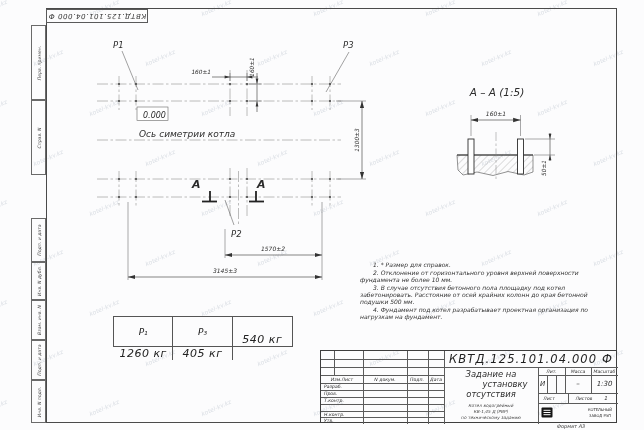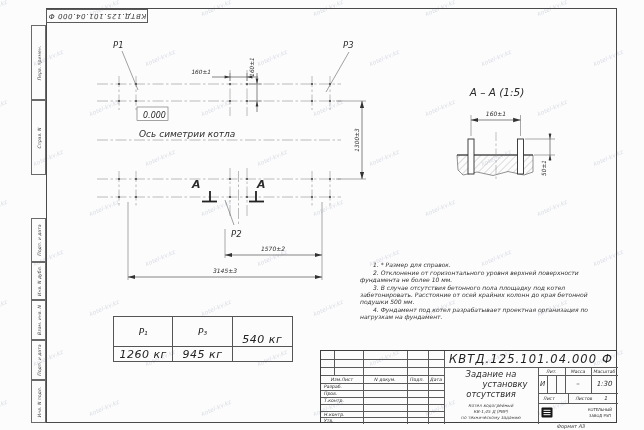--- a/index.html
+++ b/index.html
@@ -12,21 +12,21 @@
   .strip{position:absolute;width:15px;border:0.7px solid #6a6a6a;box-sizing:border-box;}
   .strip span{position:absolute;left:50%;top:50%;transform:translate(-50%,-50%) rotate(-90deg);font-size:4.6px;font-style:italic;color:#4b4b4b;white-space:nowrap;}
   
   .top-stamp{position:absolute;left:46px;top:9px;width:102px;height:14px;border:0.8px solid #5a5a5a;box-sizing:border-box;display:flex;align-items:center;justify-content:center;}
   .top-stamp span{display:block;transform:rotate(180deg);font-size:7px;font-style:italic;color:#333;letter-spacing:.6px;white-space:nowrap;}
   
   svg text{font-family:"DejaVu Sans",sans-serif;font-style:italic;fill:#2c2c2c;}
   .plan{position:absolute;left:95px;top:30px;}
   .section{position:absolute;left:400px;top:80px;}
   
-  .loads{position:absolute;left:113px;top:316px;width:180px;height:46px;border:0.9px solid #555;box-sizing:border-box;display:grid;grid-template-columns:1fr 1fr 1fr;grid-template-rows:1fr 1fr;text-align:center;}
+  .loads{position:absolute;left:113px;top:316px;width:180px;height:31px;border:0.9px solid #555;box-sizing:border-box;display:grid;grid-template-columns:1fr 1fr 1fr;grid-template-rows:1fr 1fr;text-align:center;}
   .loads .cell{border-right:0.8px solid #555;border-bottom:0.8px solid #555;display:flex;align-items:center;justify-content:center;font-style:italic;color:#222;box-sizing:border-box;}
   .loads .cell:nth-child(3n){border-right:none;margin-top:16px;}
   .loads .cell:nth-child(n+4){border-bottom:none;}
   .loads .hd{font-size:9px;}
   .loads .vl{font-size:11px;letter-spacing:.5px;}
   
   .notes{position:absolute;left:360px;top:262px;width:252px;font-size:6px;font-style:italic;color:#303030;line-height:1.16;}
   .notes p{margin:0 0 1px 0;text-indent:13px;}
   
   .tb{position:absolute;left:320px;top:350px;width:297px;height:73px;border:1.1px solid #3e3e3e;box-sizing:border-box;font-style:italic;color:#2d2d2d;}
@@ -302,21 +302,21 @@
       <polygon points="150,75 148.6,80.2 151.4,80.2" fill="#333"></polygon>
       <text transform="translate(145.5,88) rotate(-90)" font-size="5.8" text-anchor="middle">50±1</text>
     </g>
   </svg>
 
   <div class="loads">
     <div class="cell hd">P₁</div>
     <div class="cell hd">P₃</div>
     <div class="cell vl">540 кг</div>
     <div class="cell vl">1260 кг</div>
-    <div class="cell vl">945 кг</div>
+    <div class="cell vl">405 кг</div>
   </div>
 
   <div class="notes">
     <p>1. * Размер для справок.</p>
     <p>2. Отклонение от горизонтального уровня верхней поверхности фундамента не более 10 мм.</p>
     <p>3. В случае отсутствия бетонного пола площадку под котел забетонировать. Расстояние от осей крайних колонн до края бетонной подушки 500 мм.</p>
     <p>4. Фундамент под котел разрабатывает проектная организация по нагрузкам на фундамент.</p>
   </div>
 
   <div class="tb">

